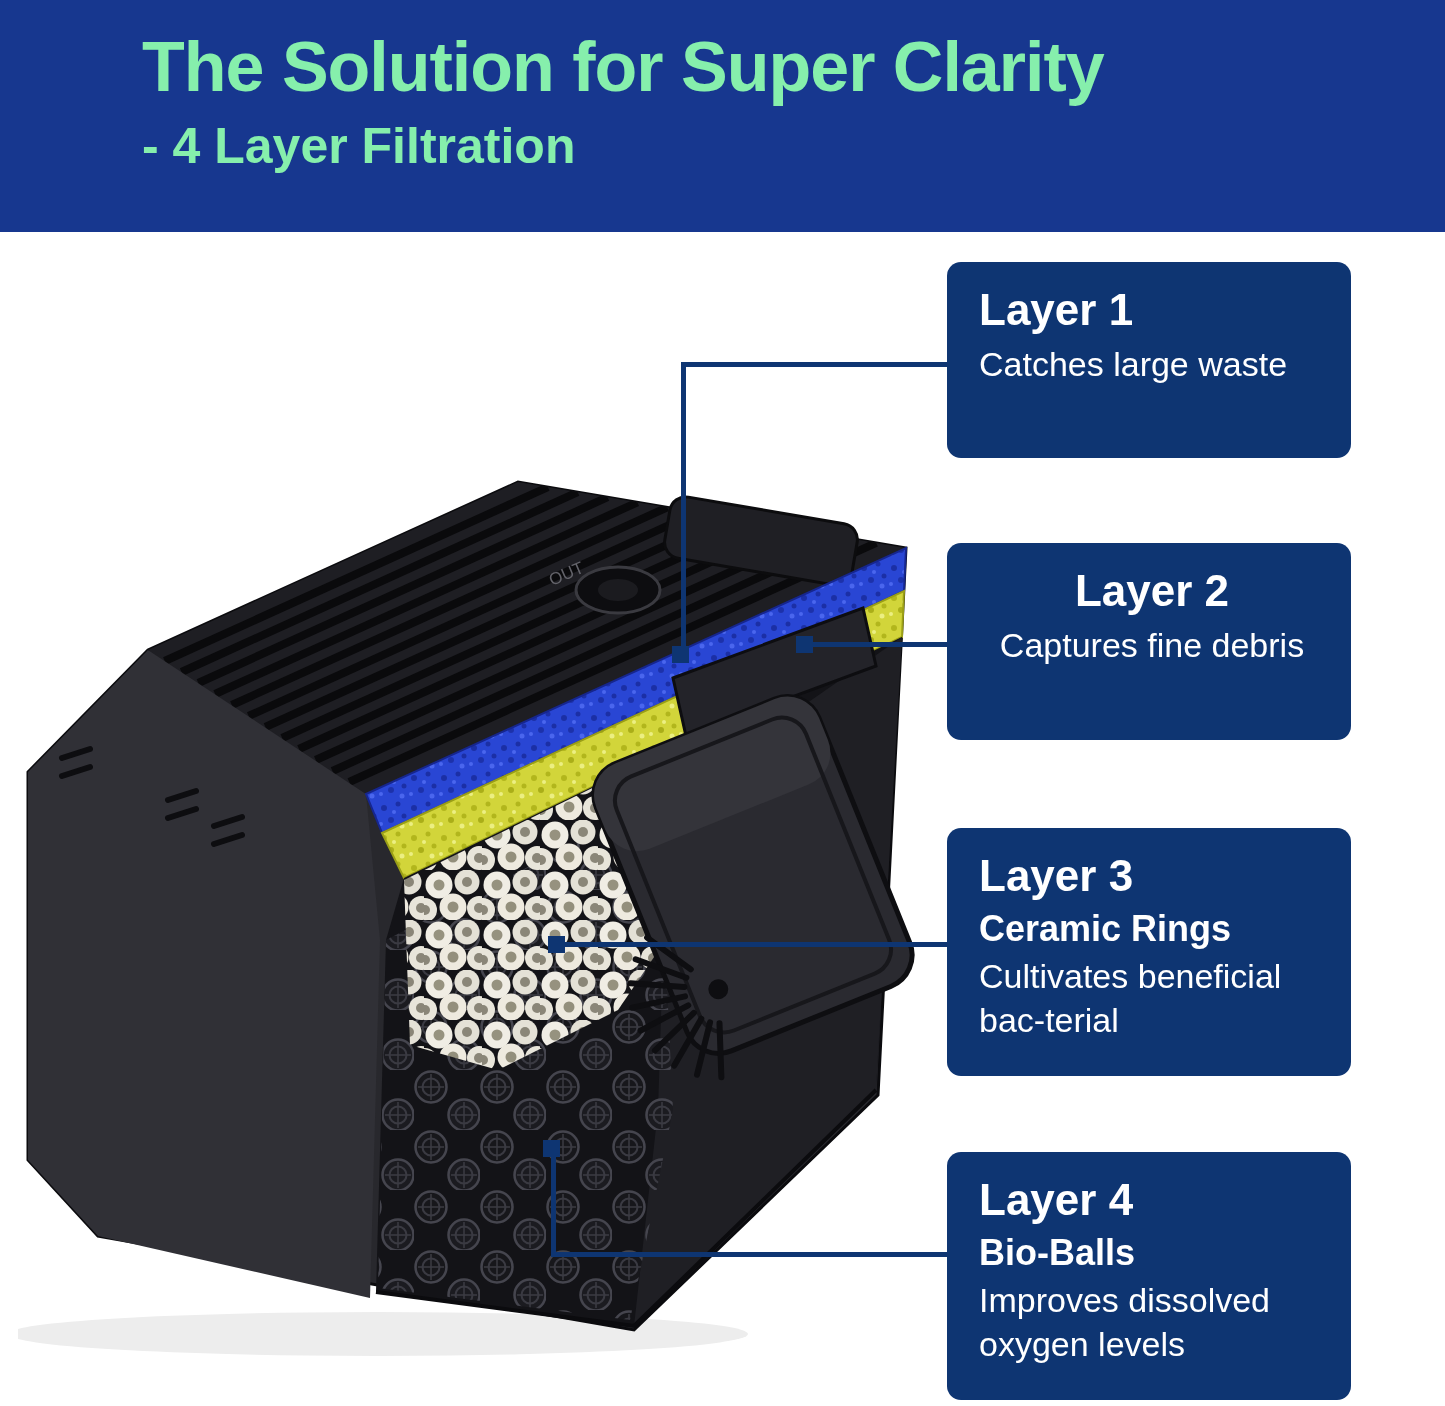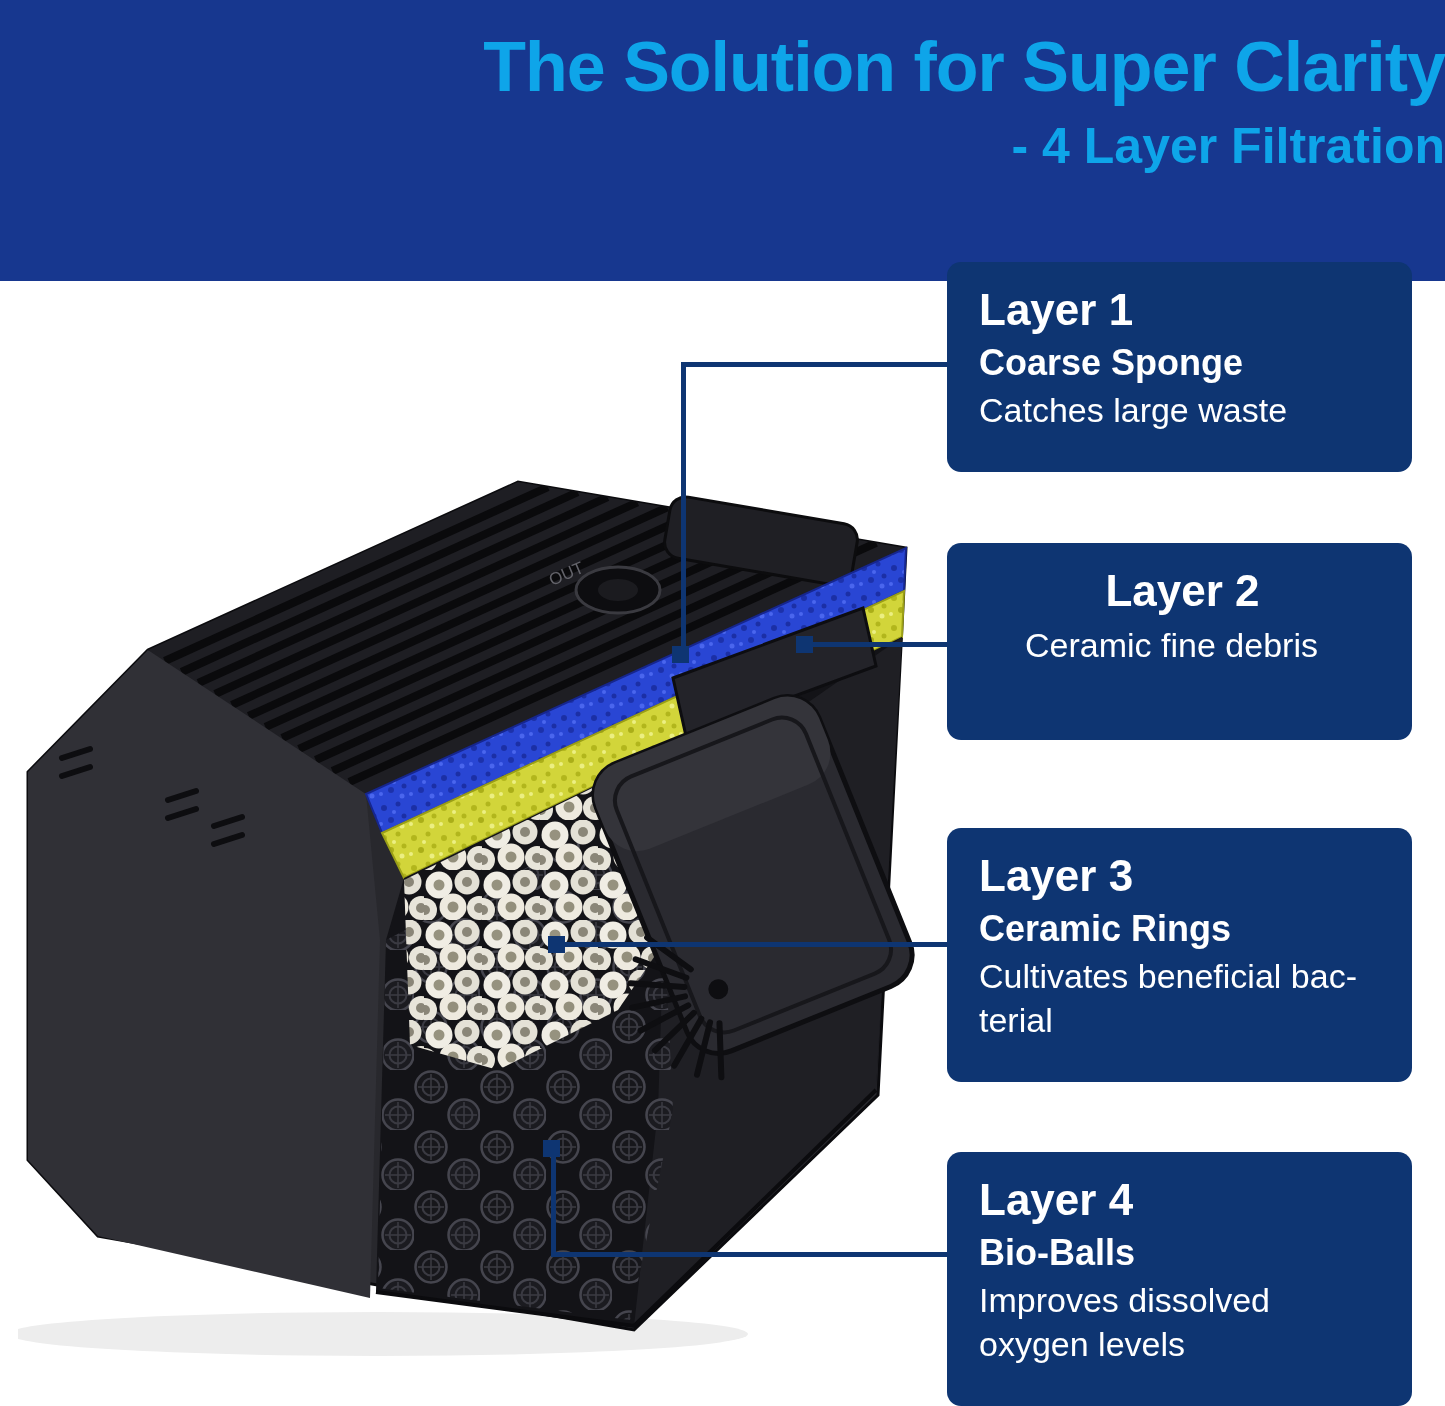--- a/index.html
+++ b/index.html
@@ -1,32 +1,32 @@
 <!DOCTYPE html>
 <html><head>
 <meta charset="utf-8">
 <style>
   * { margin:0; padding:0; box-sizing:border-box; }
   html,body { background:#ffffff; }
   body { font-family:"Liberation Sans", sans-serif; }
   #page { position:relative; width:1445px; height:1406px; background:#ffffff; overflow:hidden; }
 
   .header {
-    position:absolute; left:0; top:0; width:1445px; height:281px;
-    background:#17378f; color:#0ea5e9; padding:32px 0 0 142px;text-align:right;
+    position:absolute; left:0; top:0; width:1445px; height:232px;
+    background:#17378f; color:#86efac; padding:32px 0 0 142px;
   }
   .title { font-size:70px; font-weight:700; letter-spacing:-1px; line-height:1.02; }
   .subtitle { font-size:50px; font-weight:700; margin-top:14px; }
 
   .illustration { position:absolute; left:18px; top:470px; width:920px; height:892px; }
 
   .callout {
-    position:absolute; left:947px; width:465px;
+    position:absolute; left:947px; width:404px;
     background:#0e3572; border-radius:14px; color:#ffffff;
-    padding:24px 26px 40px 32px;
+    padding:24px 26px 30px 32px;
   }
   .callout .layer  { font-size:44px; font-weight:700; line-height:1.08; margin-bottom:8px; }
   .callout .media  { font-size:36px; font-weight:700; line-height:1.15; margin-bottom:5px; }
   .callout .desc   { font-size:34px; font-weight:400; line-height:1.3; max-width:385px; }
   .c1 { top:262px;  min-height:196px; }
   .c2 { top:543px;  min-height:197px;text-align:center; }
   .c3 { top:828px;  min-height:248px; }
   .c4 { top:1152px; min-height:248px; }
 
   .hline, .vline, .dot { position:absolute; background:#0e3572; }
@@ -179,26 +179,25 @@
   <div class="hline l2h"></div>
   <div class="dot d2"></div>
   <div class="hline l3h"></div>
   <div class="dot d3"></div>
   <div class="hline l4h"></div>
   <div class="vline l4v"></div>
   <div class="dot d4"></div>
 
   <div class="callout c1">
     <div class="layer">Layer 1</div>
-    <div class="media">Coarse Sponge</div>
     <div class="desc">Catches large waste</div>
   </div>
   <div class="callout c2">
     <div class="layer">Layer 2</div>
-    <div class="desc">Ceramic fine debris</div>
+    <div class="desc">Captures fine debris</div>
   </div>
   <div class="callout c3">
     <div class="layer">Layer 3</div>
     <div class="media">Ceramic Rings</div>
     <div class="desc">Cultivates beneficial bac-terial</div>
   </div>
   <div class="callout c4">
     <div class="layer">Layer 4</div>
     <div class="media">Bio-Balls</div>
     <div class="desc">Improves dissolved oxygen levels</div>

